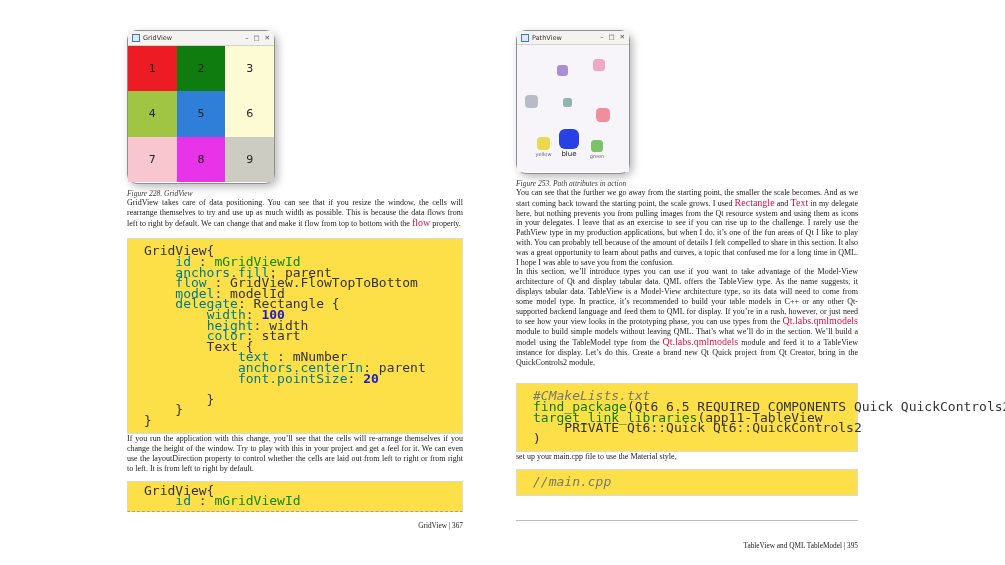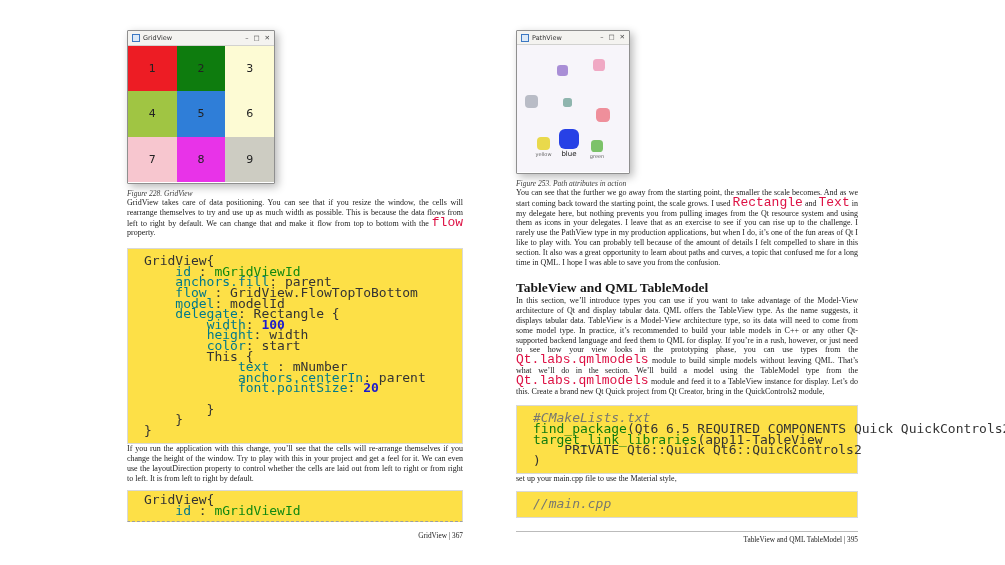--- a/index.html
+++ b/index.html
@@ -7,56 +7,56 @@
        font-family:"Liberation Serif",serif;color:#1a1a1a}
   .page{position:absolute;top:30px}
   #page-left{left:127px;width:336px}
   #page-right{left:516px;width:342px}
 
   p.body{font-size:8px;line-height:9.8px;text-align:justify;color:#1a1a1a;margin:0}
   .caption{font-size:7.5px;font-style:italic;color:#3d3d3d;margin-top:5px}
   .sect-heading{font-size:13.5px;font-weight:bold;color:#181818;margin:13px 0 0 0;
                 font-family:"Liberation Serif",serif}
   .footer{font-size:7.3px;color:#222;text-align:right}
-  #page-right .footer{border-top:1px solid #bbb;padding-top:3px;margin-top:13px}
+  #page-right .footer{border-top:1px solid #bbb;padding-top:20px;margin-top:24px}
   #page-left .footer{margin-top:9px}
 
   .codeblock{background:#fde047;border:1px solid #d9d9d7;padding:7px 16px;
              font-family:"DejaVu Sans Mono",monospace;font-size:13px;color:#333}
   .codeblock .cl{line-height:10.6px;min-height:10.6px;white-space:pre}
   .codeblock.truncated{border-bottom:1px dashed #9f9f9f;padding-top:4px;padding-bottom:4px}
   .k{color:#00798c}
   .n{color:#118811;font-weight:normal}
   .m{color:#1a1acf;font-weight:bold}
   .f{color:#0f7a0f;font-weight:normal}
   .c{color:#777770;font-style:italic}
   .p{color:#333}
-  .ic{font-family:Liberation Mono, monospace;color:#d14;font-size:13px}
+  .ic{font-family:Liberation Serif, serif;color:#d14;font-size:10px}
 
   .win{border:1px solid #8f8f8f;background:#fff;box-shadow:3px 3px 8px rgba(0,0,0,.28);
-       border-radius:1px}
+       border-radius:10px}
   .win-grid{width:146px;height:152px}
   .win-path{width:112px;height:142px}
   .titlebar{height:14px;background:#f4f3f0;border-bottom:1px solid #d2d2d0;display:flex;
             align-items:center;padding:0 4px;font-family:"DejaVu Sans",sans-serif}
   .win-path .titlebar{height:13px}
   .app-icon{width:6px;height:6px;border:1px solid #3c78c3;background:#dce9f7;
             margin-right:3px;flex:0 0 auto}
   .win-title{font-size:6.5px;color:#333;flex:1;text-align:left;white-space:nowrap;overflow:hidden}
   .win-ctrls{display:flex;gap:5px;font-size:6.5px;color:#444}
   .win-ctrls span{line-height:1}
   .grid-body{display:grid;grid-template-columns:repeat(3,1fr);grid-template-rows:repeat(3,1fr);
              height:136px;background:#fcfadc}
   .cell{display:flex;align-items:center;justify-content:center;
         font-family:"DejaVu Sans",sans-serif;font-size:11px;color:#222}
   .path-body{position:relative;height:127px;background:#f7f5fa;overflow:hidden}
   .shape{position:absolute;border-radius:30%}
   .shape-label{position:absolute;font-family:"DejaVu Sans",sans-serif;font-size:5px;color:#666;
                transform:translateX(-50%);white-space:nowrap}
-  .shape-label.big{font-size:7px;color:#141414}.mt7{margin-top:7px}.mt8{margin-top:8px}.mt9{margin-top:9px}
+  .shape-label.big{font-size:7px;color:#141414}.mt7{margin-top:7px}.mt8{margin-top:8px}.mt9{margin-top:16px}
   .mt10{margin-top:10px}
 </style>
 </head>
 <body>
 
 <div class="page" id="page-left">
 
   <div class="win win-grid">
     <div class="titlebar">
       <span class="app-icon"></span>
@@ -87,21 +87,21 @@
   <div class="codeblock mt10">
       <div class="cl"><span class="p">GridView{</span></div>
       <div class="cl"><span class="p">    </span><span class="k">id</span><span class="p"> : </span><span class="n">mGridViewId</span></div>
       <div class="cl"><span class="p">    </span><span class="k">anchors.fill</span><span class="p">: parent</span></div>
       <div class="cl"><span class="p">    </span><span class="k">flow</span><span class="p"> : GridView.FlowTopToBottom</span></div>
       <div class="cl"><span class="p">    </span><span class="k">model</span><span class="p">: modelId</span></div>
       <div class="cl"><span class="p">    </span><span class="k">delegate</span><span class="p">: Rectangle {</span></div>
       <div class="cl"><span class="p">        </span><span class="k">width</span><span class="p">: </span><span class="m">100</span></div>
       <div class="cl"><span class="p">        </span><span class="k">height</span><span class="p">: width</span></div>
       <div class="cl"><span class="p">        </span><span class="k">color</span><span class="p">: start</span></div>
-      <div class="cl"><span class="p">        This {</span></div>
+      <div class="cl"><span class="p">        Text {</span></div>
       <div class="cl"><span class="p">            </span><span class="k">text</span><span class="p"> : mNumber</span></div>
       <div class="cl"><span class="p">            </span><span class="k">anchors.centerIn</span><span class="p">: parent</span></div>
       <div class="cl"><span class="p">            </span><span class="k">font.pointSize</span><span class="p">: </span><span class="m">20</span></div>
       <div class="cl"> </div>
       <div class="cl"><span class="p">        }</span></div>
       <div class="cl"><span class="p">    }</span></div>
       <div class="cl"><span class="p">}</span></div>
     </div>
 
   <p class="body mt9"><span>If you run the application with this change, you’ll see that the cells will re-arrange themselves if you change the height of the window. Try to play with this in your project and get a feel for it. We can even use the layoutDirection property to control whether the cells are laid out from left to right or from right to left. It is from left to right by default.</span></p>
@@ -139,21 +139,20 @@
         <div class="shape-label big" style="left: 52px; top: 105px;">blue</div>
         <div class="shape" style="left: 74px; top: 95px; width: 12px; height: 12px; background: rgb(124, 194, 105);"></div>
         <div class="shape-label" style="left: 80px; top: 108px;">green</div>
       </div>
   </div>
 
   <div class="caption">Figure 253. Path attributes in action</div>
 
   <p class="body mt8"><span>You can see that the further we go away from the starting point, the smaller the scale becomes. And as we start coming back toward the starting point, the scale grows. I used </span><span class="ic">Rectangle</span><span> and </span><span class="ic">Text</span><span> in my delegate here, but nothing prevents you from pulling images from the Qt resource system and using them as icons in your delegates. I leave that as an exercise to see if you can rise up to the challenge. I rarely use the PathView type in my production applications, but when I do, it’s one of the fun areas of Qt I like to play with. You can probably tell because of the amount of details I felt compelled to share in this section. It also was a great opportunity to learn about paths and curves, a topic that confused me for a long time in QML. I hope I was able to save you from the confusion.</span></p>
 
-  <h2 class="sect-heading">TableView and QML TableModel</h2>
 
   <p class="body mt7"><span>In this section, we’ll introduce types you can use if you want to take advantage of the Model-View architecture of Qt and display tabular data. QML offers the TableView type. As the name suggests, it displays tabular data. TableView is a Model-View architecture type, so its data will need to come from some model type. In practice, it’s recommended to build your table models in C++ or any other Qt-supported backend language and feed them to QML for display. If you’re in a rush, however, or just need to see how your view looks in the prototyping phase, you can use types from the </span><span class="ic">Qt.labs.qmlmodels</span><span> module to build simple models without leaving QML. That’s what we’ll do in the section. We’ll build a model using the TableModel type from the </span><span class="ic">Qt.labs.qmlmodels</span><span> module and feed it to a TableView instance for display. Let’s do this. Create a brand new Qt Quick project from Qt Creator, bring in the QuickControls2 module,</span></p>
 
   <div class="codeblock mt9">
       <div class="cl"><span class="c">#CMakeLists.txt</span></div>
       <div class="cl"><span class="f">find_package</span><span class="p">(Qt6 6.5 REQUIRED COMPONENTS Quick QuickControls2)</span></div>
       <div class="cl"><span class="f">target_link_libraries</span><span class="p">(app11-TableView</span></div>
       <div class="cl"><span class="p">    PRIVATE Qt6::Quick Qt6::QuickControls2</span></div>
       <div class="cl"><span class="p">)</span></div>
     </div>

